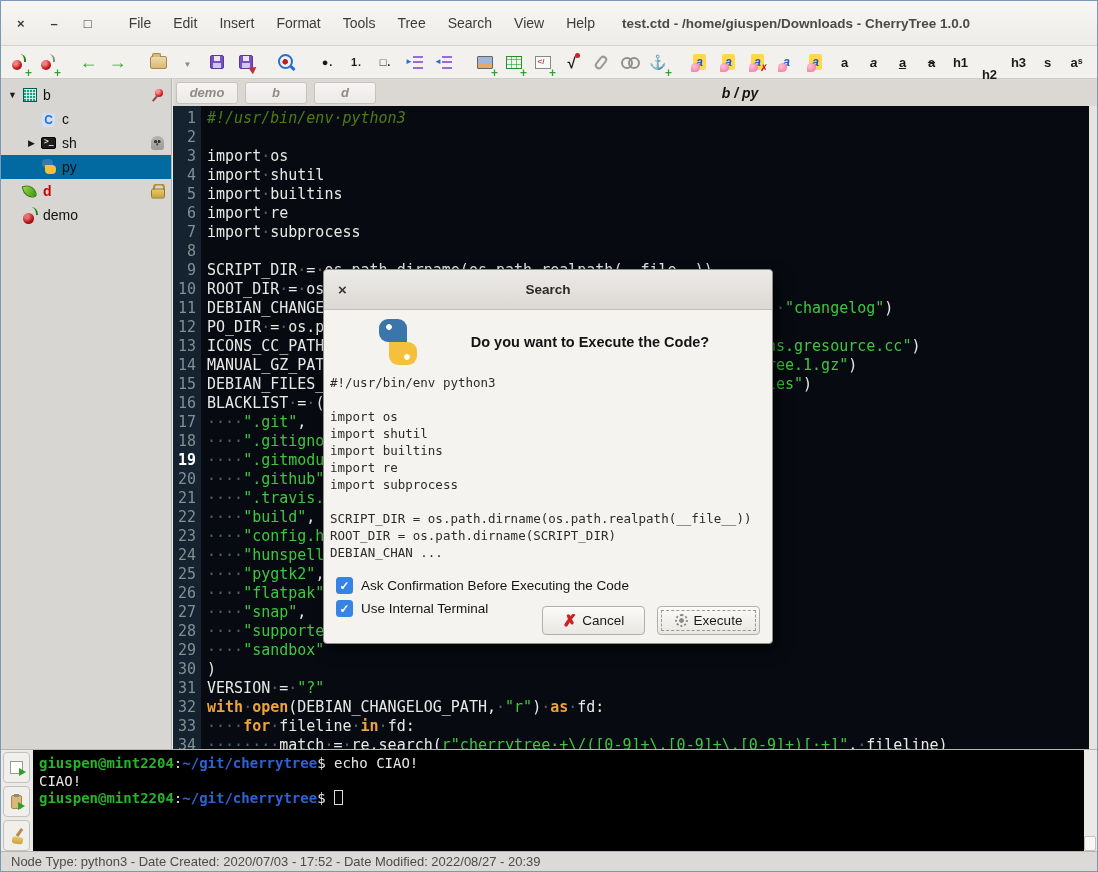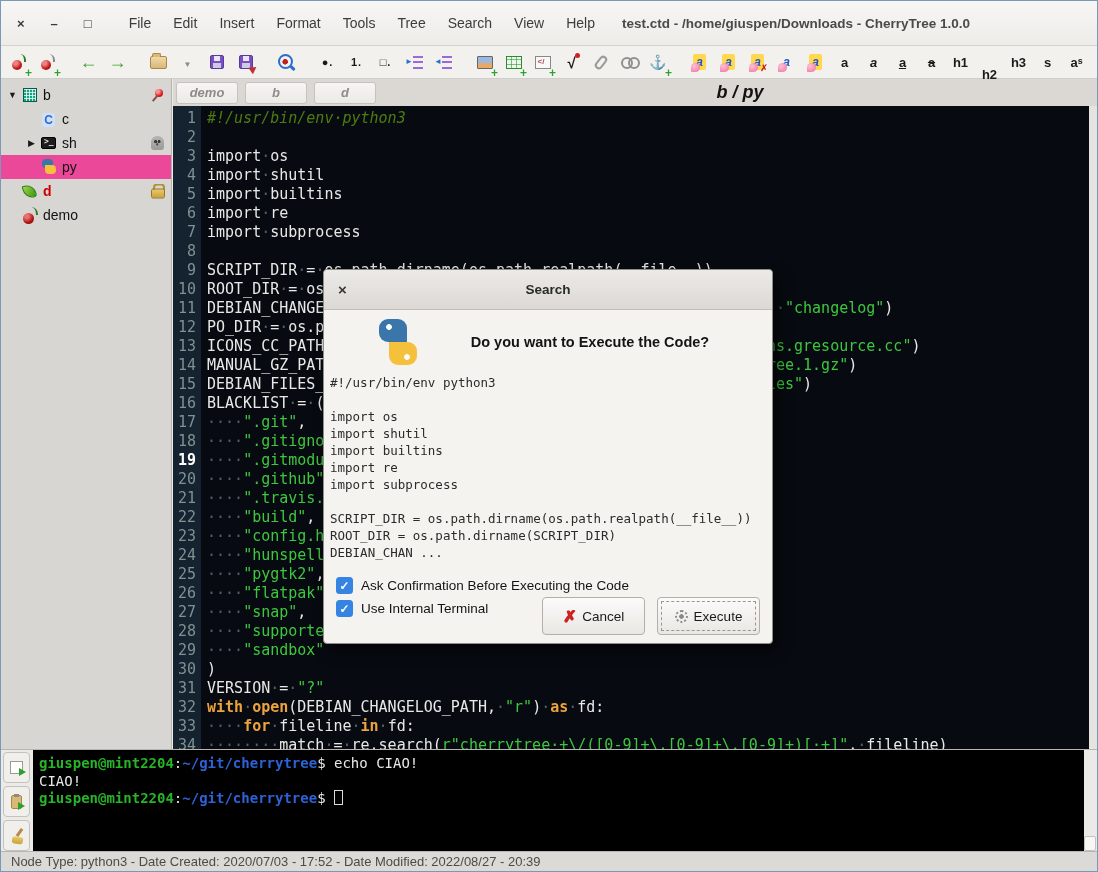--- a/index.html
+++ b/index.html
@@ -88,21 +88,21 @@
   .a-pink{background:transparent;}
   .a-ic::before{content:"";position:absolute;left:-2px;bottom:-2px;width:9px;height:9px;
     border-radius:50% 50% 50% 10%;background:radial-gradient(circle at 35% 35%,#ffc0d4,#ee6f9e);}
   .a-clear::after{content:"✗";position:absolute;right:-4px;bottom:-3px;font-size:9px;
     color:#cc2222;font-style:normal;font-weight:800;}
 
   
   .sidebar{position:absolute;left:0;top:78px;width:171px;height:670px;background:#d7d6d3;
     border-right:1px solid #b5b3af;padding-top:4px;}
   .tree-row{position:relative;height:24px;display:flex;align-items:center;font-size:14px;color:#111;}
-  .tree-row.selected{background:#ec4899;}
+  .tree-row.selected{background:#0369a1;}
   .expander{width:15px;font-size:9px;color:#1a1a1a;text-align:center;flex:none;}
   .tree-ic{width:19px;display:flex;justify-content:center;align-items:center;margin-right:4px;flex:none;}
   .tree-label{white-space:nowrap;}
   .tree-label.red-bold{color:#cc0000;font-weight:800;}
   .right-ic{position:absolute;right:7px;top:50%;transform:translateY(-50%);}
 
   .ic-node-rich{width:14px;height:14px;border:1px solid #0a5a48;
     background-color:#12a383;
     background-image:repeating-linear-gradient(0deg,transparent 0 2px,rgba(255,255,255,.75) 2px 3px),
       repeating-linear-gradient(90deg,transparent 0 2px,rgba(255,255,255,.75) 2px 3px);}
@@ -139,21 +139,21 @@
   .ic-lock::after{content:"";position:absolute;bottom:0;left:0;width:12px;height:8px;
     background:linear-gradient(#ecc968,#c9a23a);border:1px solid #96772a;border-radius:2px;}
 
   
   .editor{position:absolute;left:172px;top:78px;right:0;height:670px;}
   .tabsbar{position:relative;height:27px;background:#dbd8d4;display:flex;align-items:center;
     padding-left:3px;gap:7px;}
   .tab{height:22px;min-width:62px;padding:0 12px;background:linear-gradient(#f6f5f3,#eceae7);
     border:1px solid #c6c3be;border-radius:3px;display:flex;align-items:center;justify-content:center;
     font-size:13px;font-style:italic;font-weight:700;color:#8d8c88;}
-  .breadcrumb{flex:1;text-align:center;font-size:18px;font-weight:700;font-style:italic;color:#121212;}
+  .breadcrumb{flex:1;text-align:center;font-size:14px;font-weight:700;font-style:italic;color:#121212;}
   .codewrap{position:absolute;left:0;top:27px;right:8px;bottom:0;background:#070b11;display:flex;
     font-family:"DejaVu Sans Mono",monospace;font-size:15px;line-height:19px;overflow:hidden;}
   .gutter{width:28px;background:#152230;color:#7f9191;text-align:right;padding:3px 5px 0 0;flex:none;}
   .gutter div{height:19px;}
   .gutter .cur{color:#ffffff;font-weight:700;}
   .codecol{flex:1;padding:3px 0 0 6px;white-space:pre;overflow:hidden;}
   .code-line{height:19px;}
   .tok-p{color:#e8e8e6;}
   .tok-ws{color:#51616b;}
   .tok-kw{color:#eda33b;font-weight:700;}
@@ -177,21 +177,21 @@
   .dlg-question{flex:1;text-align:center;font-size:14.5px;font-weight:700;color:#141414;padding-right:4px;}
   .dlg-preview{margin:8px 0 0 6px;font-family:"DejaVu Sans Mono",monospace;font-size:12.5px;
     line-height:17px;color:#2b2b29;white-space:pre;}
   .dlg-preview div{height:17px;}
   .dlg-checks{margin:16px 0 0 12px;display:flex;flex-direction:column;gap:6px;}
   .chk-row{display:flex;align-items:center;}
   .chk{width:17px;height:17px;background:#3584e4;border-radius:3.5px;color:#fff;font-size:12px;
     font-weight:700;display:flex;align-items:center;justify-content:center;margin-right:8px;flex:none;}
   .chk-label{font-size:13.5px;color:#141414;}
   .dlg-btnrow{position:absolute;bottom:8px;right:12px;display:flex;gap:12px;}
-  .dlg-btn{height:38px;min-width:103px;display:flex;align-items:center;justify-content:center;gap:6px;
+  .dlg-btn{height:29px;min-width:103px;display:flex;align-items:center;justify-content:center;gap:6px;
     background:linear-gradient(#fcfbfa,#e9e7e3);border:1px solid #b3b0aa;border-radius:4px;
     font-size:13.5px;color:#1a1a18;}
   .dlg-btn.focused{outline:1px dashed #9a9892;outline-offset:-5px;}
   .ic-cross::before{content:"✗";color:#cc2222;font-weight:800;font-size:16px;
     text-shadow:1px 0 0 #cc2222;}
   .ic-gear{width:13px;height:13px;border:2px dotted #8a8a84;border-radius:50%;
     background:radial-gradient(circle,#8a8a84 2px,transparent 2.6px);}
 
   
   .terminal{position:absolute;left:0;top:748px;width:100%;height:104px;background:#eceae7;

